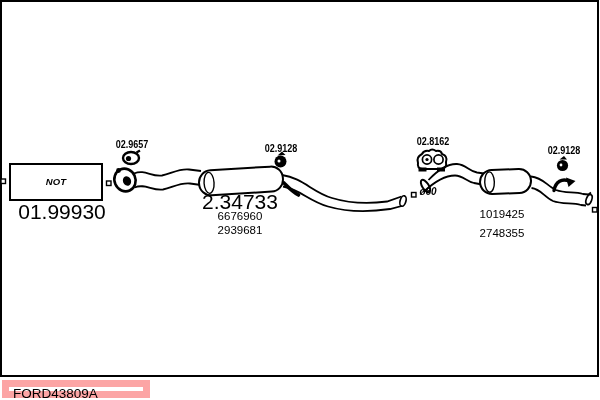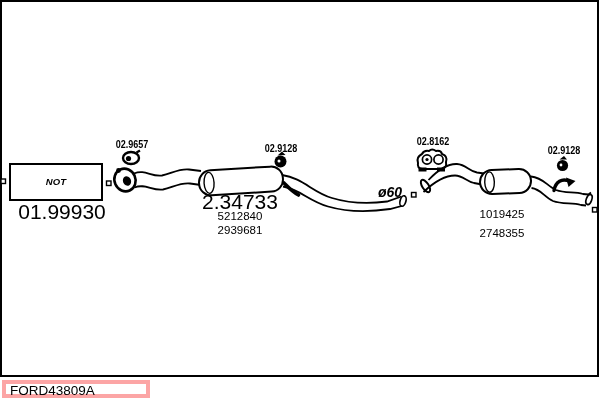--- a/index.html
+++ b/index.html
@@ -5,26 +5,26 @@
   html,body{margin:0;padding:0;background:#fff;}
   #stage{position:relative;width:600px;height:400px;background:#fff;overflow:hidden;
          font-family:"Liberation Sans",sans-serif;color:#000;}
   #art{position:absolute;left:0;top:0;}
   .t{position:absolute;color:#000;text-align:center;white-space:nowrap;
      font-family:"Liberation Sans",sans-serif;}
   .big{font-size:21px;line-height:21px;font-weight:400;}
   .oem{font-size:11.5px;line-height:12px;}
   .lbl{font-size:11px;line-height:11px;font-weight:bold;transform:scaleX(0.82);
        transform-origin:50% 50%;}
-  .dia{font-size:14px;line-height:10px;font-weight:bold;font-style:italic;}
+  .dia{font-size:10px;line-height:10px;font-weight:bold;font-style:italic;margin-left:38px;}
   .na-box{position:absolute;left:9px;top:163px;width:94px;height:38px;border:2px solid #000;
           box-sizing:border-box;display:flex;flex-direction:column;justify-content:center;
           text-align:center;font-size:9.5px;font-weight:bold;line-height:11.5px;
           letter-spacing:.2px;font-style:italic;}
-  .code-box{position:absolute;left:2px;top:380px;width:148px;height:18px;border:4px solid #fca5a5;
+  .code-box{position:absolute;left:2px;top:380px;width:148px;height:18px;border:7px solid #fca5a5;
             box-sizing:border-box;font-size:13.5px;line-height:13px;text-align:left;
             padding:0 0 0 4px;}
 </style>
 </head>
 <body>
 
 <div id="stage">
 
   <svg id="art" width="600" height="400" viewBox="0 0 600 400">
 
@@ -107,21 +107,21 @@
     </g>
   </svg>
 
   <div class="na-box">
     <div>NOT</div>
   </div>
 
   <div class="t big" style="left:1px;top:201px;width:104px;margin-left:9px;">01.99930</div>
   <div class="t big" style="left:189px;top:191px;width:102px;">2.34733</div>
 
-  <div class="t oem" style="left:196px;top:210px;width:88px;">5212840</div>
+  <div class="t oem" style="left:196px;top:210px;width:88px;">6676960</div>
   <div class="t oem" style="left:196px;top:224px;width:88px;">2939681</div>
   <div class="t oem" style="left:458px;top:208px;width:88px;">1019425</div>
   <div class="t oem" style="left:458px;top:227px;width:88px;">2748355</div>
 
   <div class="t lbl" style="left:107px;top:139px;width:50px;">02.9657</div>
   <div class="t lbl" style="left:256px;top:143px;width:50px;">02.9128</div>
   <div class="t lbl" style="left:408px;top:136px;width:50px;">02.8162</div>
   <div class="t lbl" style="left:539px;top:145px;width:50px;">02.9128</div>
 
   <div class="t dia" style="left:377px;top:187px;width:26px;">ø60</div>

